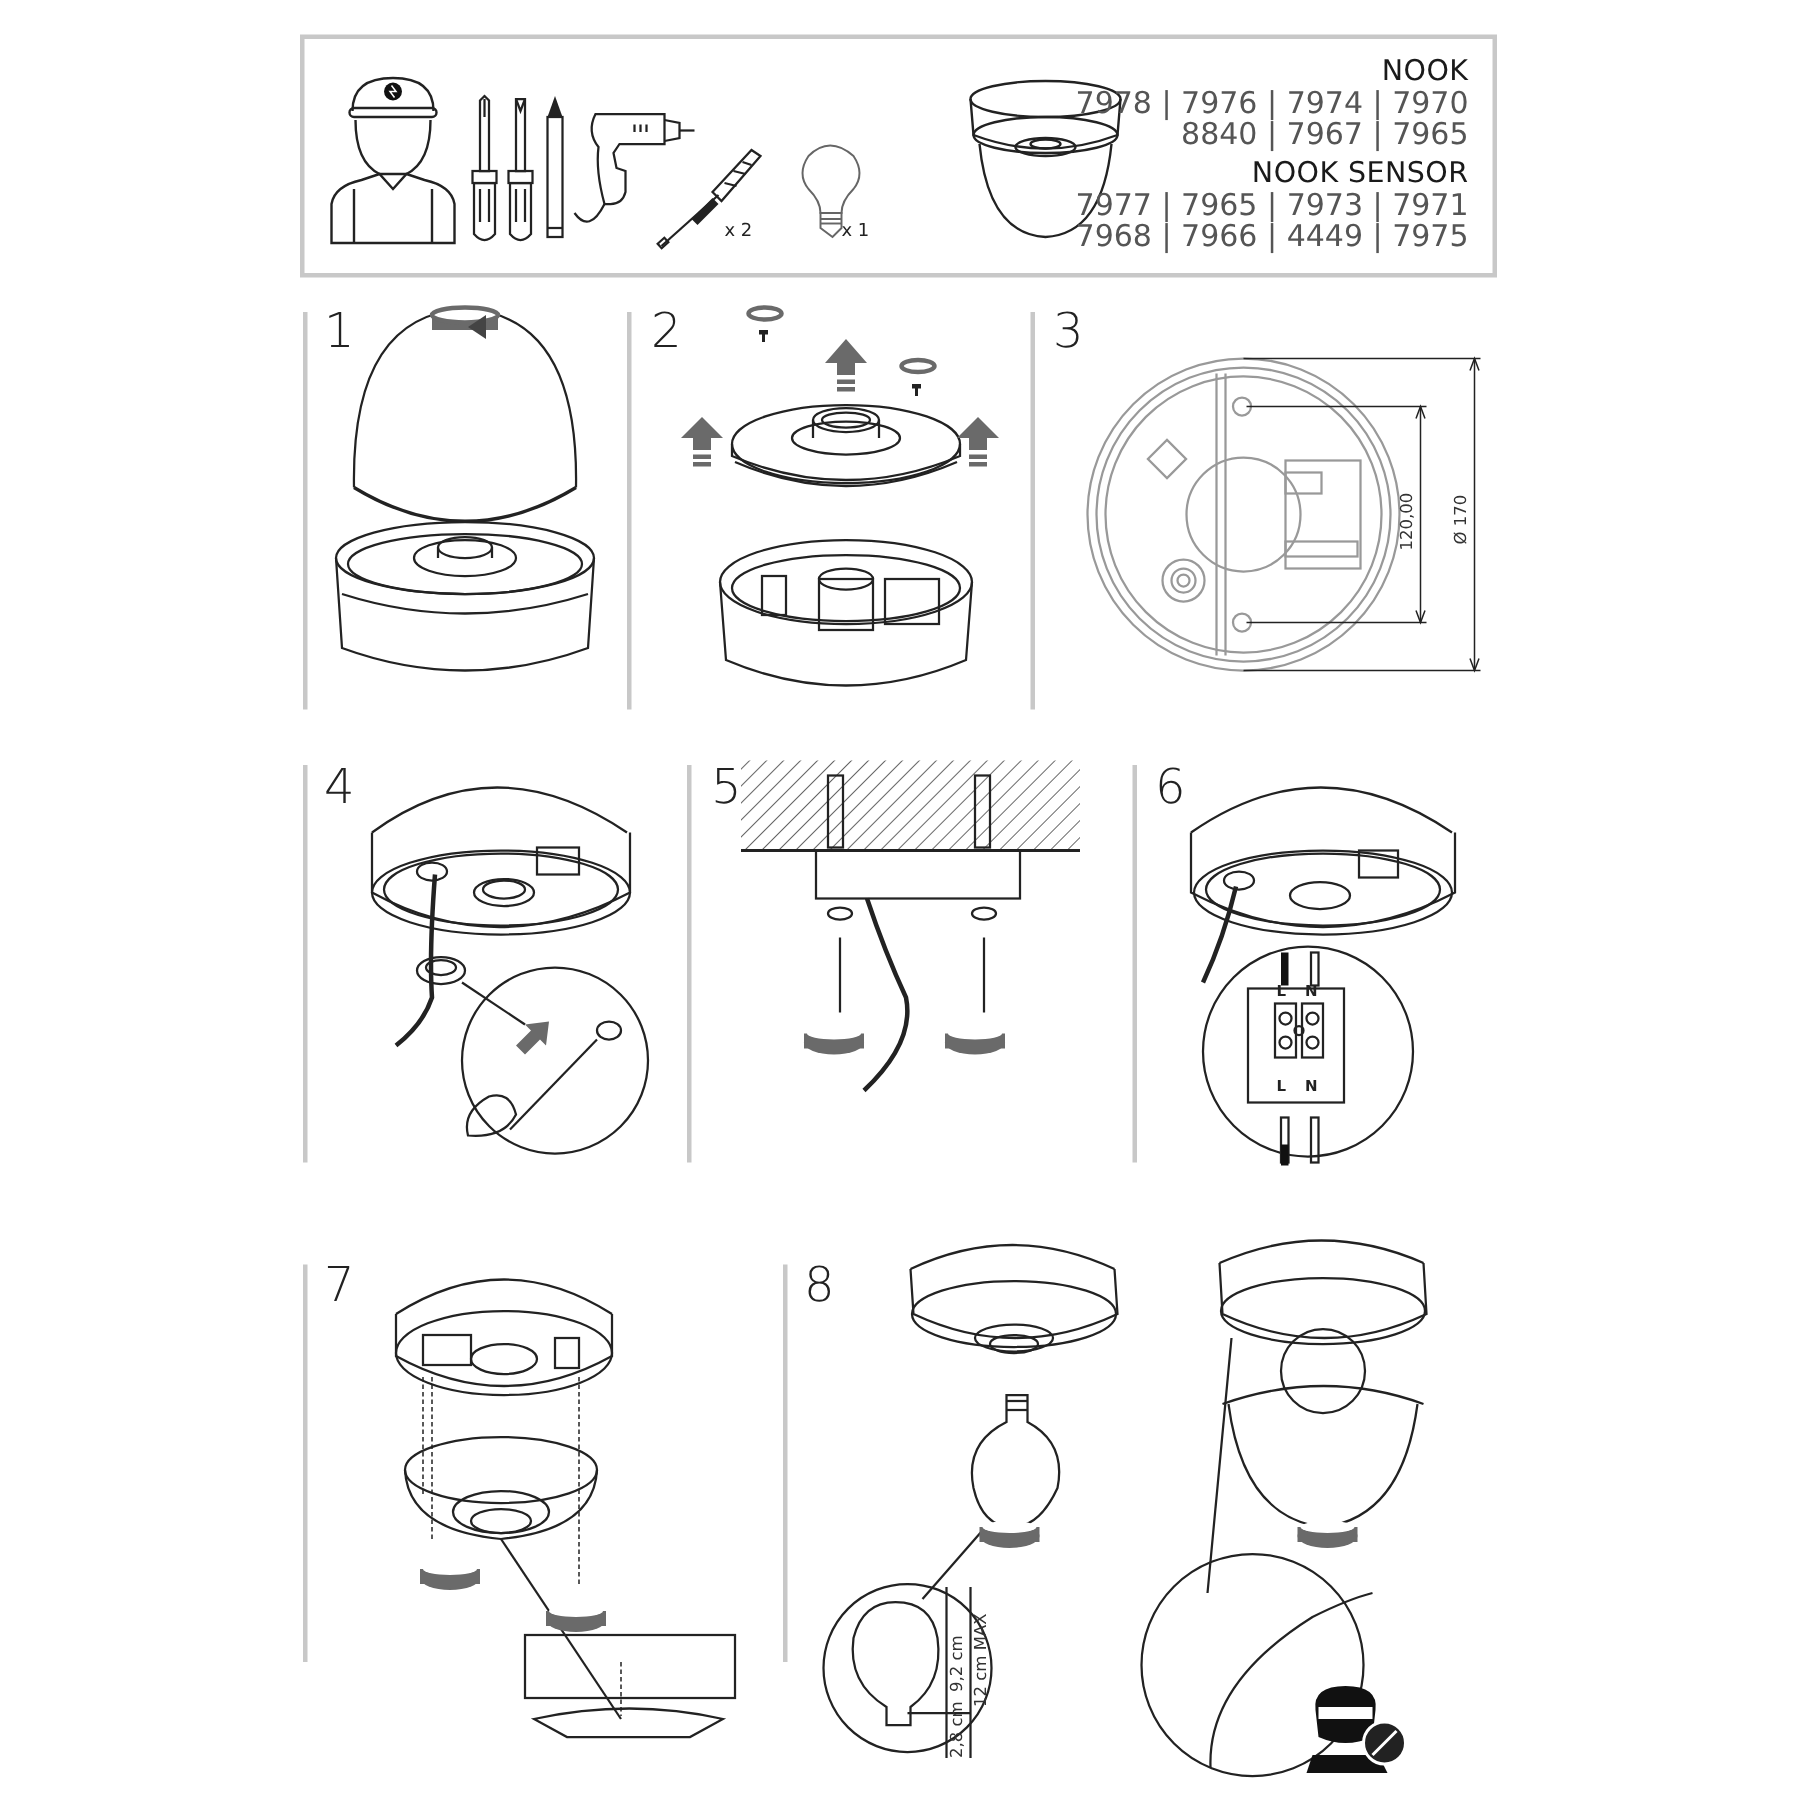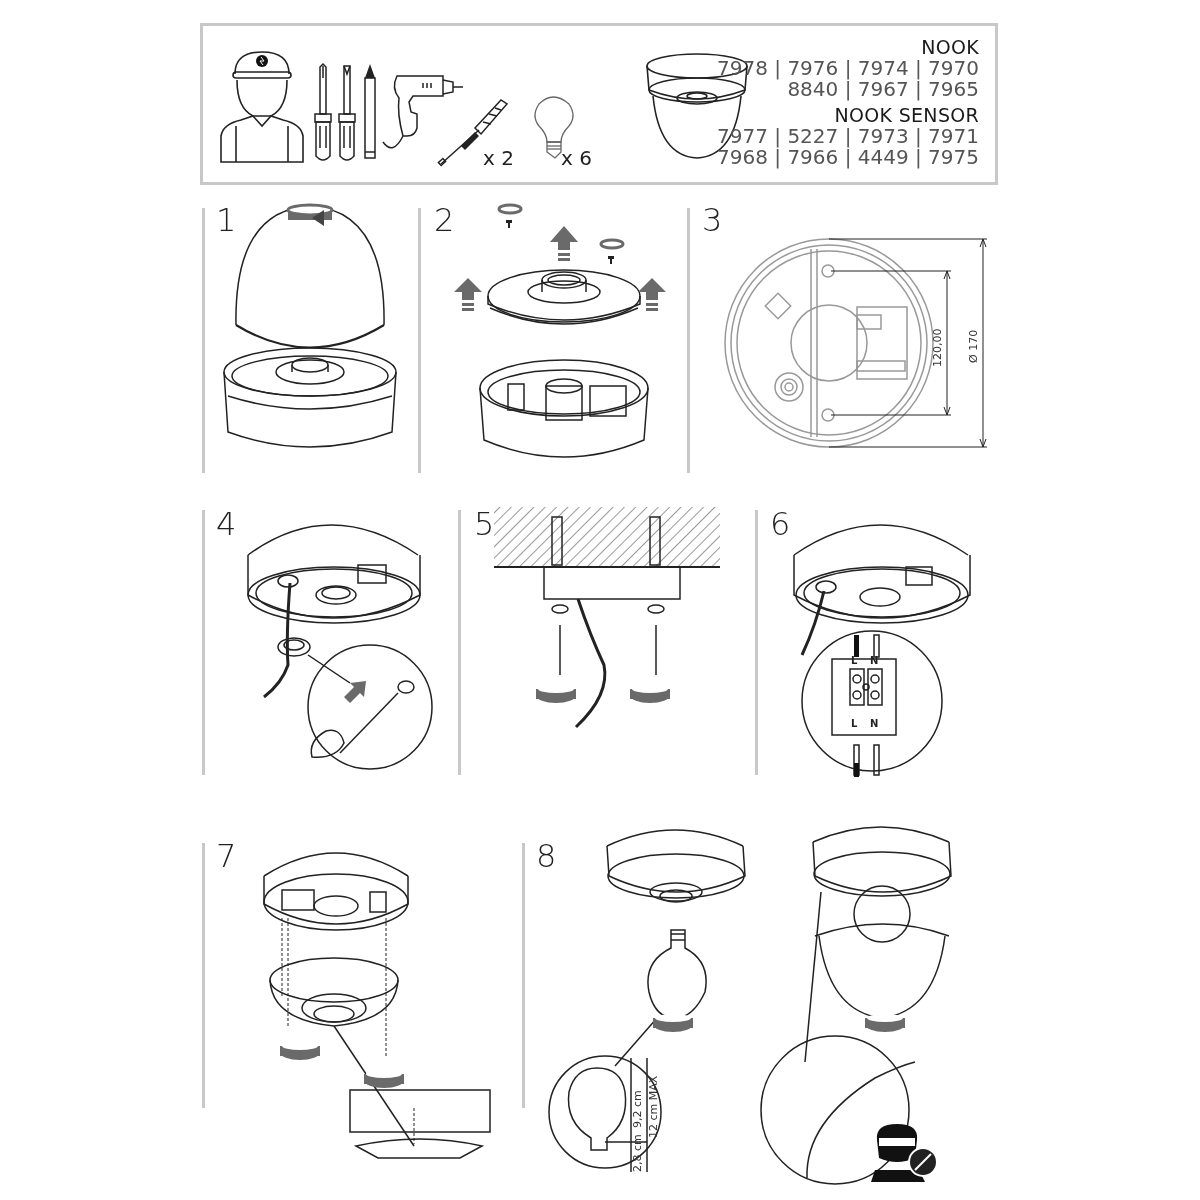--- a/index.html
+++ b/index.html
@@ -4,21 +4,21 @@
 <style>
   html, body { margin:0; padding:0; background:#ffffff; }
   body { width:1200px; height:1200px; position:relative; overflow:hidden;
          font-family:"DejaVu Sans", "Liberation Sans", sans-serif; color:#222; }
   .header-box { position:absolute; left:200px; top:23px; width:798px; height:162px;
                 border:3px solid #c8c8c8; box-sizing:border-box; }
   .product-block { position:absolute; right:16px; top:10px; text-align:right; }
   .product-name { font-size:19px; color:#1a1a1a; line-height:22px; letter-spacing:0.3px; }
   .product-codes { font-size:20px; color:#555; line-height:21px; }
   .product-gap { height:4px; }
-  .qty { position:absolute; font-size:20px; color:#222; }
+  .qty { position:absolute; font-size:12px; color:#222; }
   .step-num { position:absolute; font-size:32px; color:#222; font-weight:300; line-height:32px; }
   .divider { position:absolute; width:3px; background:#c8c8c8; }
   svg { position:absolute; overflow:visible; }
   .dim-text { font-size:11px; fill:#333; }
   .wire-label { font-size:10px; font-weight:bold; fill:#222; }
 </style>
 </head>
 <body>
 
 <div class="header-box">
@@ -88,40 +88,40 @@
   <div class="qty" style="left:280px;top:120px">x 2</div>
 
   <svg style="left:326px;top:70px" width="50" height="66" viewBox="0 0 50 66">
     <g fill="none" stroke="#666" stroke-width="1.3">
       <path d="M18 46 Q18 38 10 30 Q2 20 10 8 Q24 -6 40 8 Q48 20 40 30 Q32 38 32 46 Z"></path>
       <path d="M18 46 L32 46 L32 56 L26 62 L18 56 Z"></path>
       <line x1="18" y1="50" x2="32" y2="50"></line>
         <line x1="18" y1="53" x2="32" y2="53"></line>
     </g>
   </svg>
-  <div class="qty" style="left:358px;top:120px">x 6</div>
+  <div class="qty" style="left:358px;top:120px">x 1</div>
 
   <svg style="left:442px;top:26px" width="104" height="108" viewBox="0 0 104 108">
     <g fill="none" stroke="#222" stroke-width="1.6">
       <ellipse cx="52" cy="14" rx="50" ry="12"></ellipse>
       <path d="M2 14 L4 38 Q52 56 100 38 L102 14"></path>
       <ellipse cx="52" cy="38" rx="48" ry="12"></ellipse>
       <ellipse cx="52" cy="46" rx="20" ry="6"></ellipse>
         <ellipse cx="52" cy="44" rx="10" ry="3"></ellipse>
       <path d="M8 44 Q14 104 52 106 Q90 104 96 44"></path>
     </g>
   </svg>
 
   <div class="product-block">
     <div class="product-name">NOOK</div>
     <div class="product-codes">7978 | 7976 | 7974 | 7970</div>
     <div class="product-codes">8840 | 7967 | 7965</div>
     <div class="product-gap"></div>
     <div class="product-name">NOOK SENSOR</div>
-    <div class="product-codes">7977 | 5227 | 7973 | 7971</div>
+    <div class="product-codes">7977 | 7965 | 7973 | 7971</div>
     <div class="product-codes">7968 | 7966 | 4449 | 7975</div>
   </div>
 </div>
 
 <div class="divider" style="left:202px;top:208px;height:265px"></div>
 <div class="divider" style="left:418px;top:208px;height:265px"></div>
 <div class="divider" style="left:687px;top:208px;height:265px"></div>
 <div class="divider" style="left:202px;top:510px;height:265px"></div>
 <div class="divider" style="left:458px;top:510px;height:265px"></div>
 <div class="divider" style="left:755px;top:510px;height:265px"></div>

